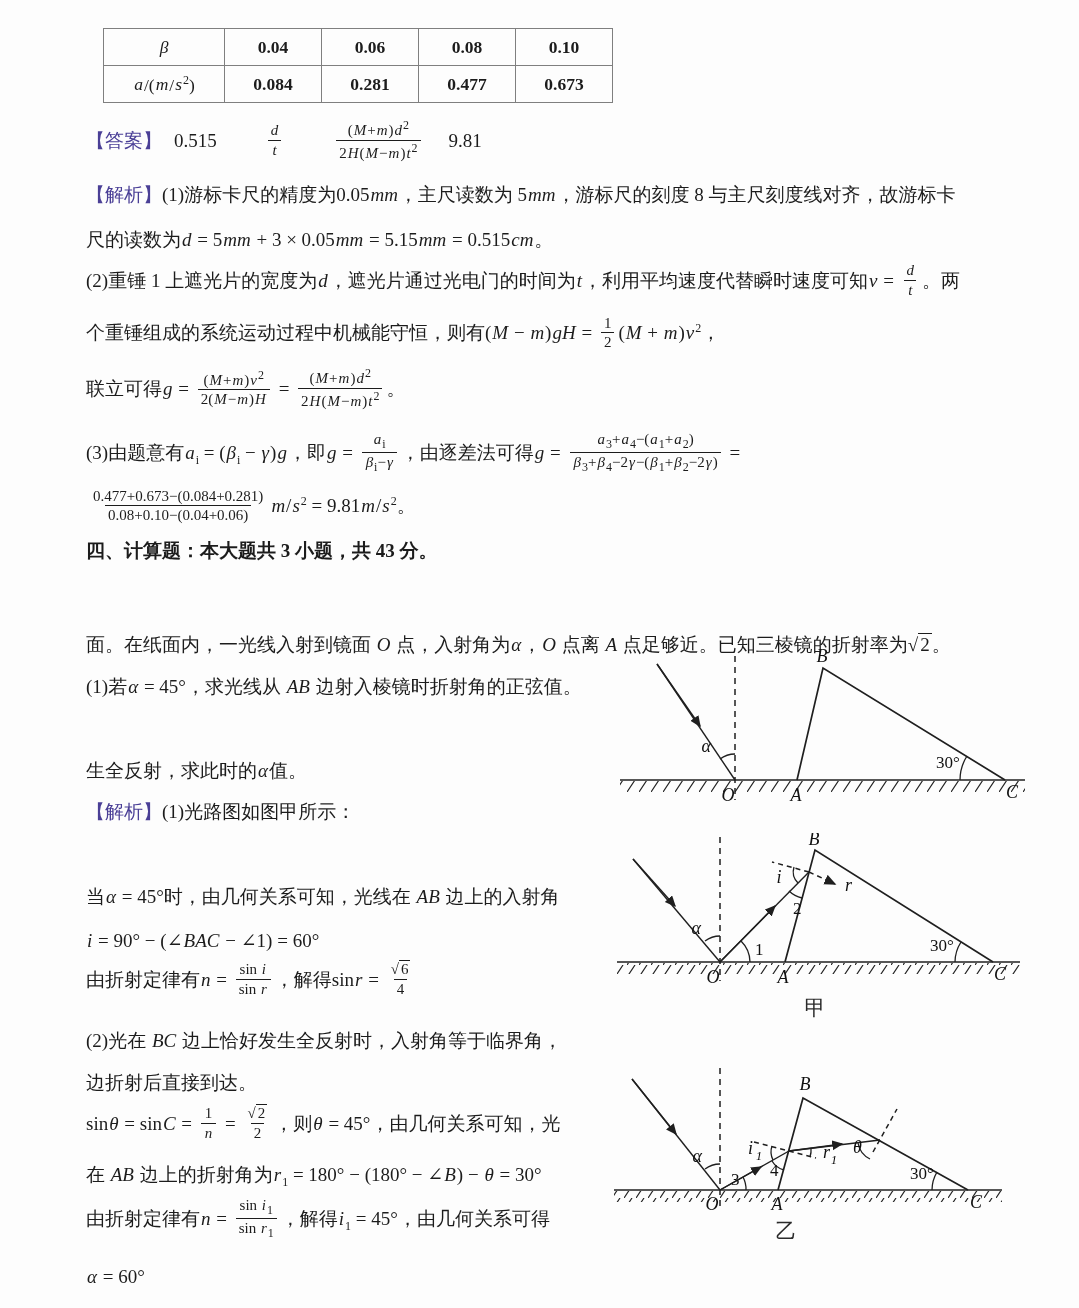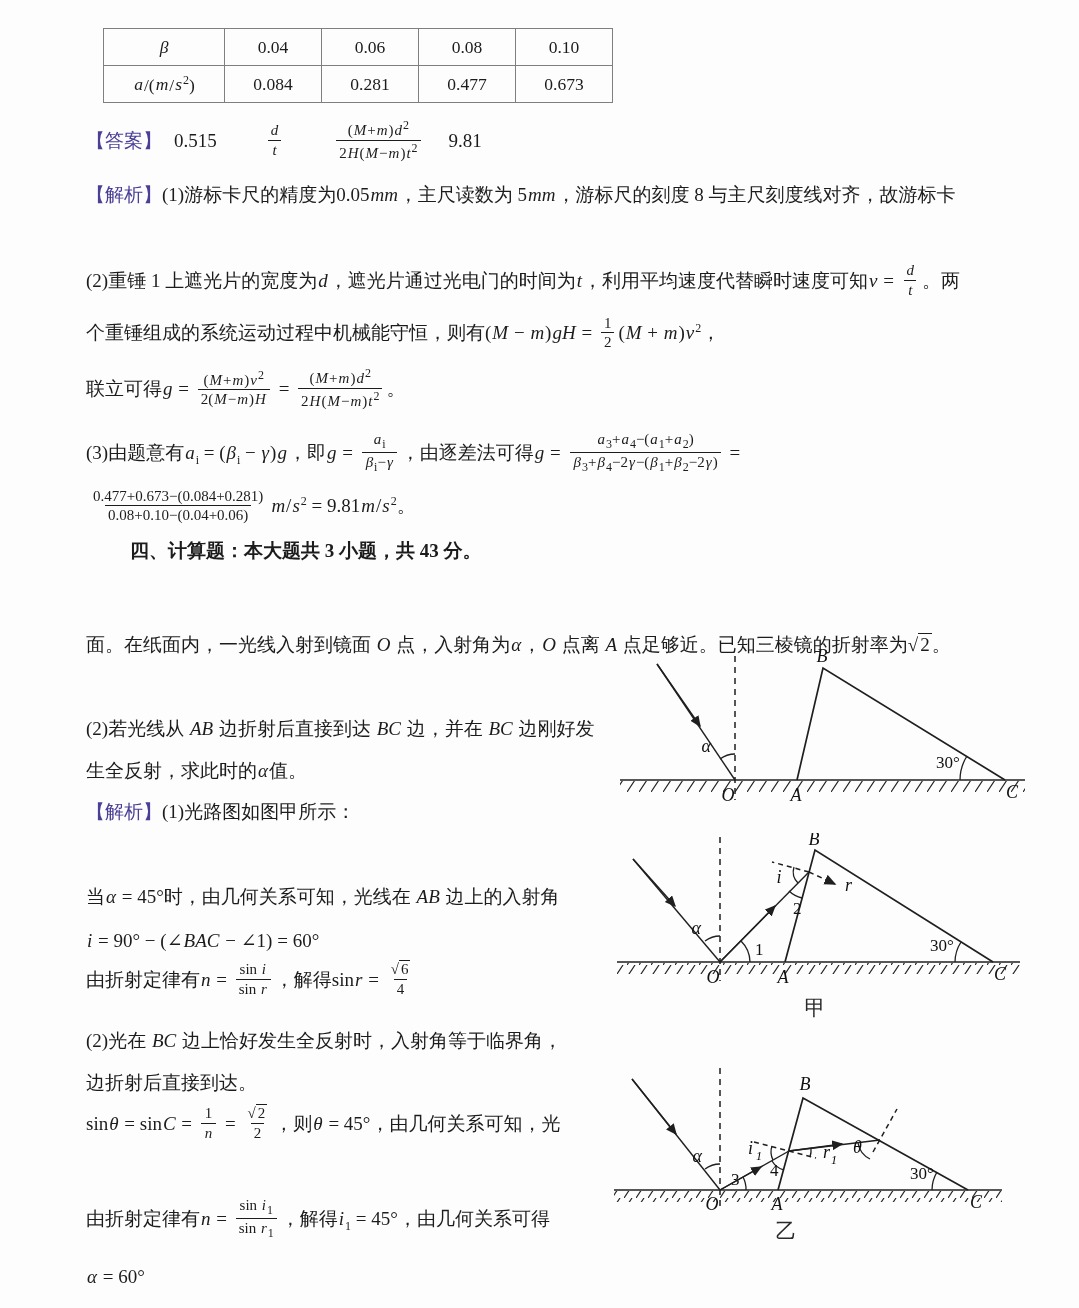--- a/index.html
+++ b/index.html
@@ -17,21 +17,21 @@
         margin:0 4px;font-size:15px;line-height:1.25;transform:translateY(-2px);}
   .frac .den{border-top:1.4px solid var(--text);padding:0 3px;}
   .frac .num{padding:0 3px;}
   .sqrt{white-space:nowrap;}
   .sqrt .rad{border-top:1.4px solid currentColor;padding:0 2px;}
   .dtable{position:absolute;left:103px;top:28px;border-collapse:collapse;
           font-size:17.5px;}
   .dtable td{border:1.6px solid var(--table-border);height:36px;text-align:center;
              vertical-align:middle;padding:0 6px;}
   .dtable td:nth-child(1){width:108px;}
-  .dtable td:nth-child(n+2){width:84px;}
+  .dtable td:nth-child(n+2){width:84px;font-weight:bold;}
   .diagram{position:absolute;}
   .dline{stroke:var(--ink);stroke-width:1.7;fill:none;}
   .dthin{stroke:var(--ink);stroke-width:1.4;fill:none;}
   .ddash{stroke:var(--ink);stroke-width:1.5;fill:none;stroke-dasharray:6 5;}
   .darc{stroke:var(--ink);stroke-width:1.3;fill:none;}
   .dlab{font-family:"Liberation Serif","DejaVu Serif",serif;font-style:italic;
         font-size:18px;fill:#111;}
   .dnum{font-style:normal;font-size:17px;}
   .dsub{font-style:italic;font-size:12px;}
   .dcjk{font-style:normal;font-size:21px;fill:#2a2a2a;}
@@ -61,20 +61,21 @@
     </table>
 
   <div class="line" style="top:120px"><span class="marker">【答案】</span><span style="display: inline-block; width: 12px;"></span><span>0.515</span><span style="display: inline-block; width: 46px;"></span><span class="frac">
         <span class="num"><em class="v">d</em></span>
         <span class="den"><em class="v">t</em></span>
       </span><span style="display: inline-block; width: 46px;"></span><span class="frac">
         <span class="num"><span>(</span><em class="v">M</em><span>+</span><em class="v">m</em><span>)</span><em class="v">d</em><sup>2</sup></span>
         <span class="den"><span>2</span><em class="v">H</em><span>(</span><em class="v">M</em><span>−</span><em class="v">m</em><span>)</span><em class="v">t</em><sup>2</sup></span>
       </span><span style="display: inline-block; width: 24px;"></span><span>9.81</span></div>
   <div class="line" style="top:180px"><span class="marker">【解析】</span><span>(1)游标卡尺的精度为0.05</span><em class="v">mm</em><span>，主尺读数为 5</span><em class="v">mm</em><span>，游标尺的刻度 8 与主尺刻度线对齐，故游标卡</span></div>
+  <div class="line" style="top:225px"><span>尺的读数为</span><em class="v">d</em><span> = 5</span><em class="v">mm</em><span> + 3 × 0.05</span><em class="v">mm</em><span> = 5.15</span><em class="v">mm</em><span> = 0.515</span><em class="v">cm</em><span>。</span></div>
   <div class="line" style="top:263px"><span>(2)重锤 1 上遮光片的宽度为</span><em class="v">d</em><span>，遮光片通过光电门的时间为</span><em class="v">t</em><span>，利用平均速度代替瞬时速度可知</span><em class="v">v</em><span> = </span><span class="frac">
         <span class="num"><em class="v">d</em></span>
         <span class="den"><em class="v">t</em></span>
       </span><span>。两</span></div>
   <div class="line" style="top:313px"><span>个重锤组成的系统运动过程中机械能守恒，则有(</span><em class="v">M</em><span> − </span><em class="v">m</em><span>)</span><em class="v">gH</em><span> = </span><span class="frac">
         <span class="num"><span>1</span></span>
         <span class="den"><span>2</span></span>
       </span><span>(</span><em class="v">M</em><span> + </span><em class="v">m</em><span>)</span><em class="v">v</em><sup>2</sup><span>，</span></div>
   <div class="line" style="top:368px"><span>联立可得</span><em class="v">g</em><span> = </span><span class="frac">
         <span class="num"><span>(</span><em class="v">M</em><span>+</span><em class="v">m</em><span>)</span><em class="v">v</em><sup>2</sup></span>
@@ -87,43 +88,44 @@
         <span class="num"><em class="v">a</em><sub>i</sub></span>
         <span class="den"><em class="v">β</em><sub>i</sub><span>−</span><em class="v">γ</em></span>
       </span><span>，由逐差法可得</span><em class="v">g</em><span> = </span><span class="frac">
         <span class="num"><em class="v">a</em><sub>3</sub><span>+</span><em class="v">a</em><sub>4</sub><span>−(</span><em class="v">a</em><sub>1</sub><span>+</span><em class="v">a</em><sub>2</sub><span>)</span></span>
         <span class="den"><em class="v">β</em><sub>3</sub><span>+</span><em class="v">β</em><sub>4</sub><span>−2</span><em class="v">γ</em><span>−(</span><em class="v">β</em><sub>1</sub><span>+</span><em class="v">β</em><sub>2</sub><span>−2</span><em class="v">γ</em><span>)</span></span>
       </span><span> =</span></div>
   <div class="line" style="top:486px"><span class="frac">
         <span class="num"><span>0.477+0.673−(0.084+0.281)</span></span>
         <span class="den"><span>0.08+0.10−(0.04+0.06)</span></span>
       </span><em class="v">m</em><span>/</span><em class="v">s</em><sup>2</sup><span> = 9.81</span><em class="v">m</em><span>/</span><em class="v">s</em><sup>2</sup><span>。</span></div>
-  <div class="line bold" style="top:536px"><span style="font-weight: bold; margin-left: 44px;">四、计算题：本大题共 3 小题，共 43 分。</span></div>
+  <div class="line bold" style="top:536px"><span style="font-weight: bold;">四、计算题：本大题共 3 小题，共 43 分。</span></div>
   <div class="line" style="top:630px"><span>面。在纸面内，一光线入射到镜面 </span><em class="v">O</em><span> 点，入射角为</span><em class="v">α</em><span>，</span><em class="v">O</em><span> 点离 </span><em class="v">A</em><span> 点足够近。已知三棱镜的折射率为</span><span class="sqrt"><span>√</span><span class="rad">2</span></span><span>。</span></div>
-  <div class="line" style="top:714px"><span>(2)若光线从 </span><em class="v">AB</em><span> 边折射后直接到达 </span><em class="v">BC</em><span> 边，并在 </span><em class="v">BC</em><span> 边刚好发</span></div>
+  <div class="line" style="top:672px"><span>(1)若</span><em class="v">α</em><span> = 45°，求光线从 </span><em class="v">AB</em><span> 边射入棱镜时折射角的正弦值。</span></div>
   <div class="line" style="top:756px"><span>生全反射，求此时的</span><em class="v">α</em><span>值。</span></div>
   <div class="line" style="top:797px"><span class="marker">【解析】</span><span>(1)光路图如图甲所示：</span></div>
   <div class="line" style="top:882px"><span>当</span><em class="v">α</em><span> = 45°时，由几何关系可知，光线在 </span><em class="v">AB</em><span> 边上的入射角</span></div>
   <div class="line" style="top:926px"><em class="v">i</em><span> = 90° − (∠</span><em class="v">BAC</em><span> − ∠1) = 60°</span></div>
   <div class="line" style="top:962px"><span>由折射定律有</span><em class="v">n</em><span> = </span><span class="frac">
         <span class="num"><span>sin </span><em class="v">i</em></span>
         <span class="den"><span>sin </span><em class="v">r</em></span>
       </span><span>，解得sin</span><em class="v">r</em><span> = </span><span class="frac">
         <span class="num"><span class="sqrt"><span>√</span><span class="rad">6</span></span></span>
         <span class="den"><span>4</span></span>
       </span></div>
   <div class="line" style="top:1026px"><span>(2)光在 </span><em class="v">BC</em><span> 边上恰好发生全反射时，入射角等于临界角，</span></div>
   <div class="line" style="top:1068px"><span>边折射后直接到达。</span></div>
   <div class="line" style="top:1106px"><span>sin</span><em class="v">θ</em><span> = sin</span><em class="v">C</em><span> = </span><span class="frac">
         <span class="num"><span>1</span></span>
         <span class="den"><em class="v">n</em></span>
       </span><span> = </span><span class="frac">
         <span class="num"><span class="sqrt"><span>√</span><span class="rad">2</span></span></span>
         <span class="den"><span>2</span></span>
       </span><span>，则</span><em class="v">θ</em><span> = 45°，由几何关系可知，光</span></div>
+  <div class="line" style="top:1160px"><span>在 </span><em class="v">AB</em><span> 边上的折射角为</span><em class="v">r</em><sub>1</sub><span> = 180° − (180° − ∠</span><em class="v">B</em><span>) − </span><em class="v">θ</em><span> = 30°</span></div>
   <div class="line" style="top:1198px"><span>由折射定律有</span><em class="v">n</em><span> = </span><span class="frac">
         <span class="num"><span>sin </span><em class="v">i</em><sub>1</sub></span>
         <span class="den"><span>sin </span><em class="v">r</em><sub>1</sub></span>
       </span><span>，解得</span><em class="v">i</em><sub>1</sub><span> = 45°，由几何关系可得</span></div>
   <div class="line" style="top:1262px"><em class="v">α</em><span> = 60°</span></div>
 
   <svg class="diagram" style="left:615px;top:648px" width="420" height="172" viewBox="0 0 420 172">
     <defs>
       <marker id="ar1" markerWidth="9" markerHeight="8" refX="7" refY="3.5" orient="auto">
         <path d="M0,0 L8,3.5 L0,7 z" fill="#1f1f1f"></path>

